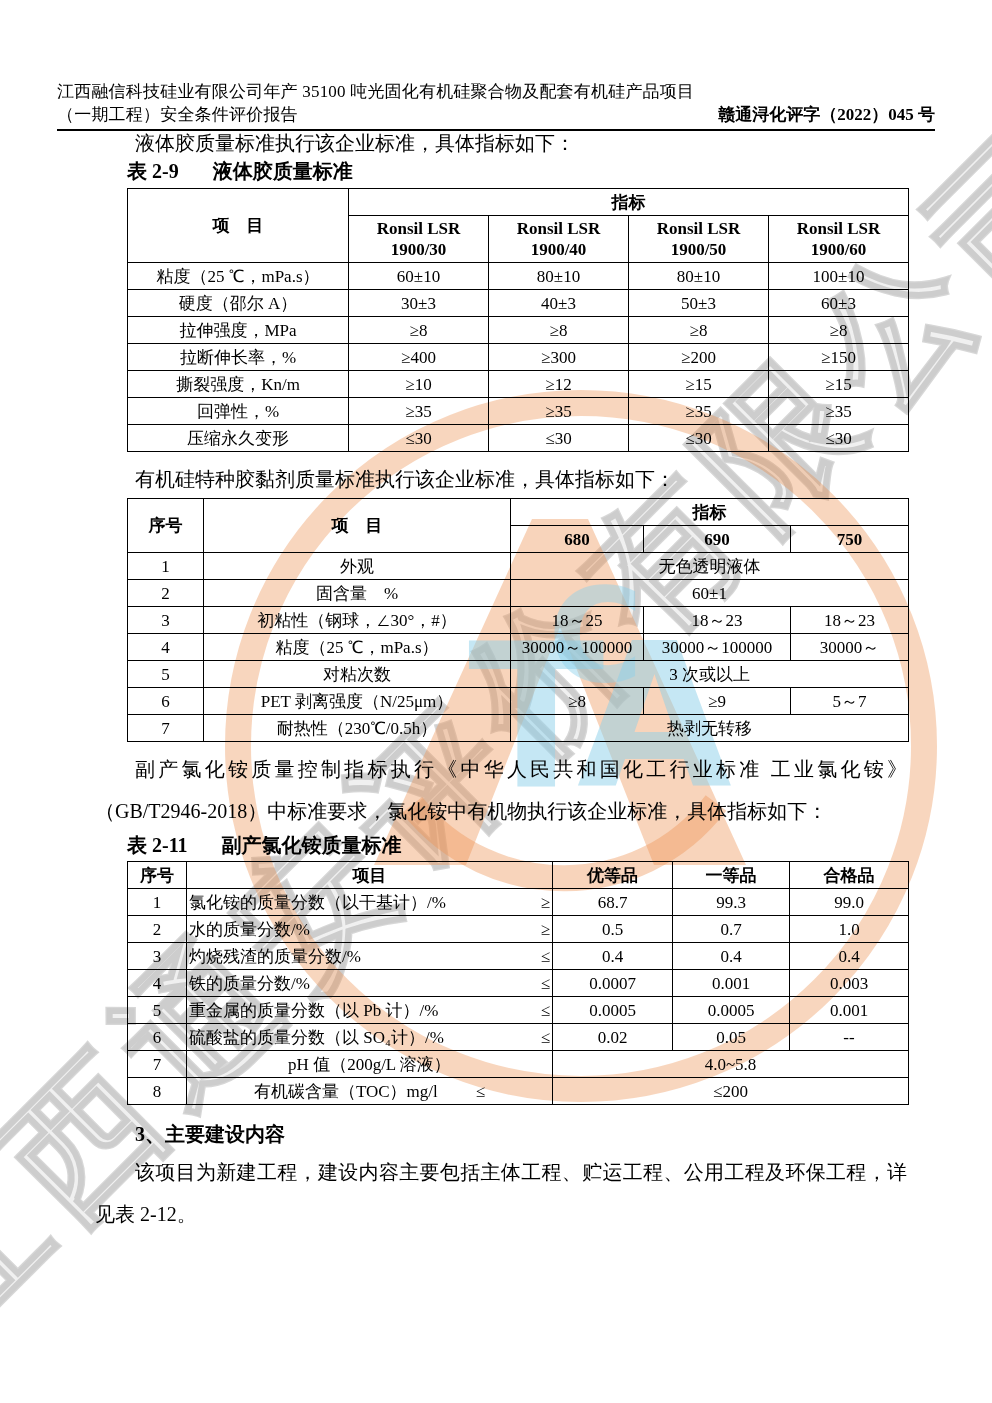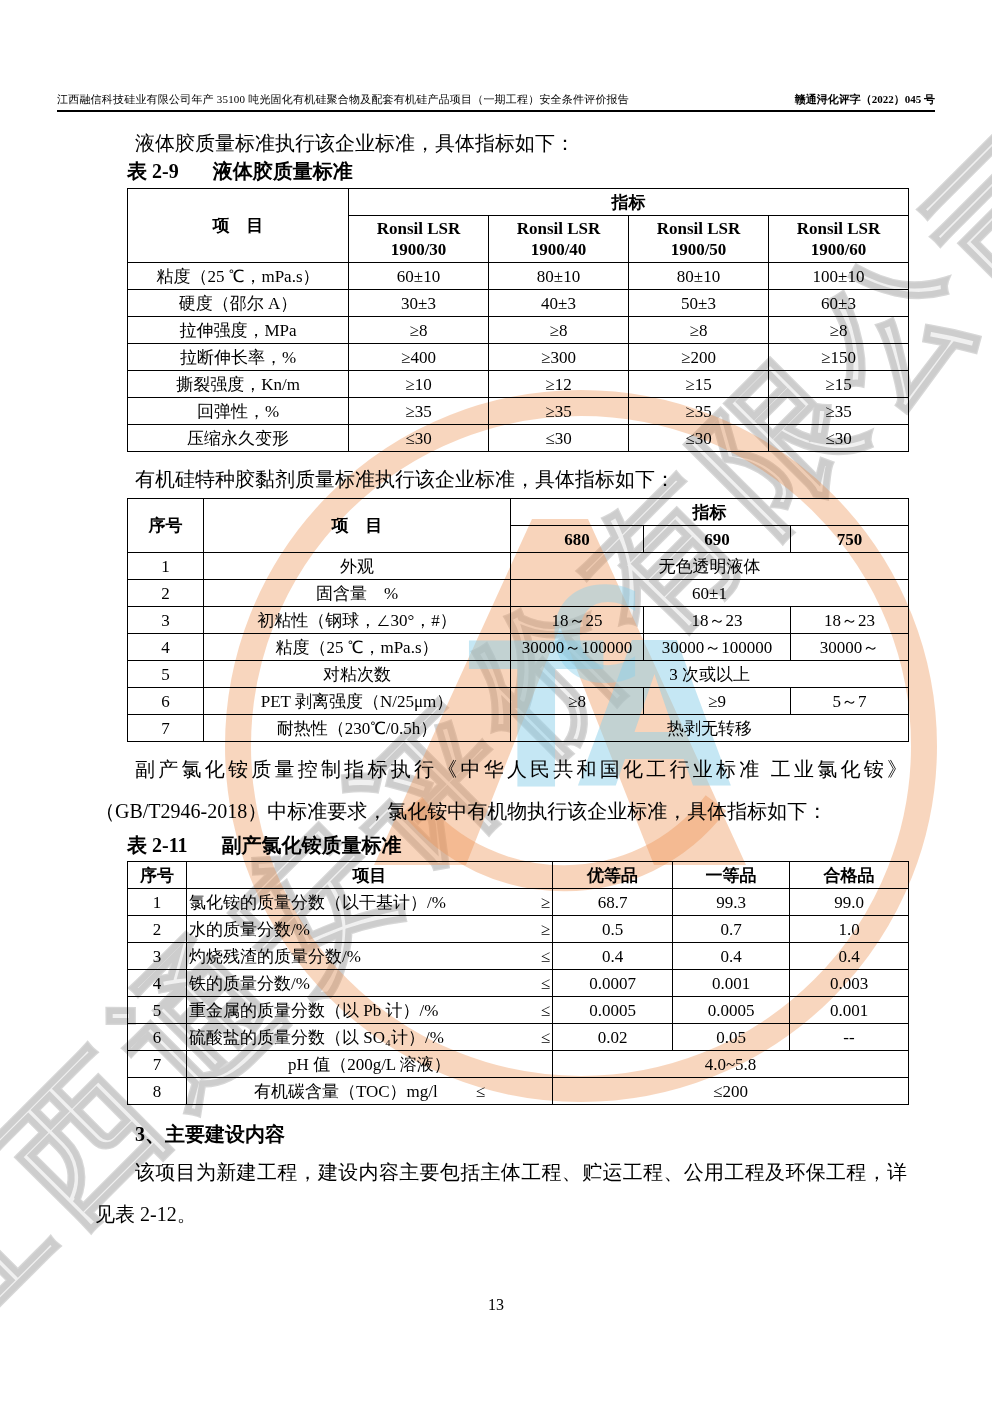--- a/index.html
+++ b/index.html
@@ -19,21 +19,21 @@
   .wm-diag{position:absolute;left:50%;top:52%;
     transform:translate(-50%,-50%) rotate(-45deg);white-space:nowrap;
     font-size:150px;font-weight:bold;letter-spacing:14px;
     color:rgba(150,150,150,0.14);-webkit-text-stroke:2.5px rgba(140,140,140,0.35);}
   .wm-red{position:absolute;left:246px;top:912px;font-size:118px;font-weight:bold;
     letter-spacing:26px;color:rgba(219,68,56,0.48);white-space:nowrap;}
   
   .content{position:absolute;inset:0;z-index:1;}
   .page-header{position:absolute;top:80px;left:57px;width:878px;
     display:flex;justify-content:space-between;align-items:flex-end;
-    border-bottom:2px solid #000;padding-bottom:3px;font-size:11px;}
+    border-bottom:2px solid #000;padding-bottom:3px;font-size:17px;}
   .page-header .hl{letter-spacing:0.2px;}
   .page-header .hr{white-space:nowrap;font-weight:bold;margin-left:14px;margin-top:12px;}
   .flow{position:absolute;top:128px;left:95px;width:812px;}
   .para{font-size:20px;line-height:30px;text-indent:2em;text-align:justify;}
   .para.multi{line-height:42px;}
   .tbl-title{width:781px;margin-left:32px;text-align:left;font-weight:bold;
     font-size:20px;line-height:26px;}
   .tbl-title .sp{display:inline-block;width:34px;}
   table.tbl{border-collapse:collapse;table-layout:fixed;width:781px;margin-left:32px;
     font-size:17px;}
@@ -337,15 +337,14 @@
       </tr>
       </tbody>
     </table>
 
     <div class="section-heading">3、主要建设内容</div>
 
     <div class="para multi">该项目为新建工程，建设内容主要包括主体工程、贮运工程、公用工程及环保工程，详见表 2-12。</div>
 
   </div>
 
-  <div class="page-number">13</div>
 
 </div>
 
 </body></html>

